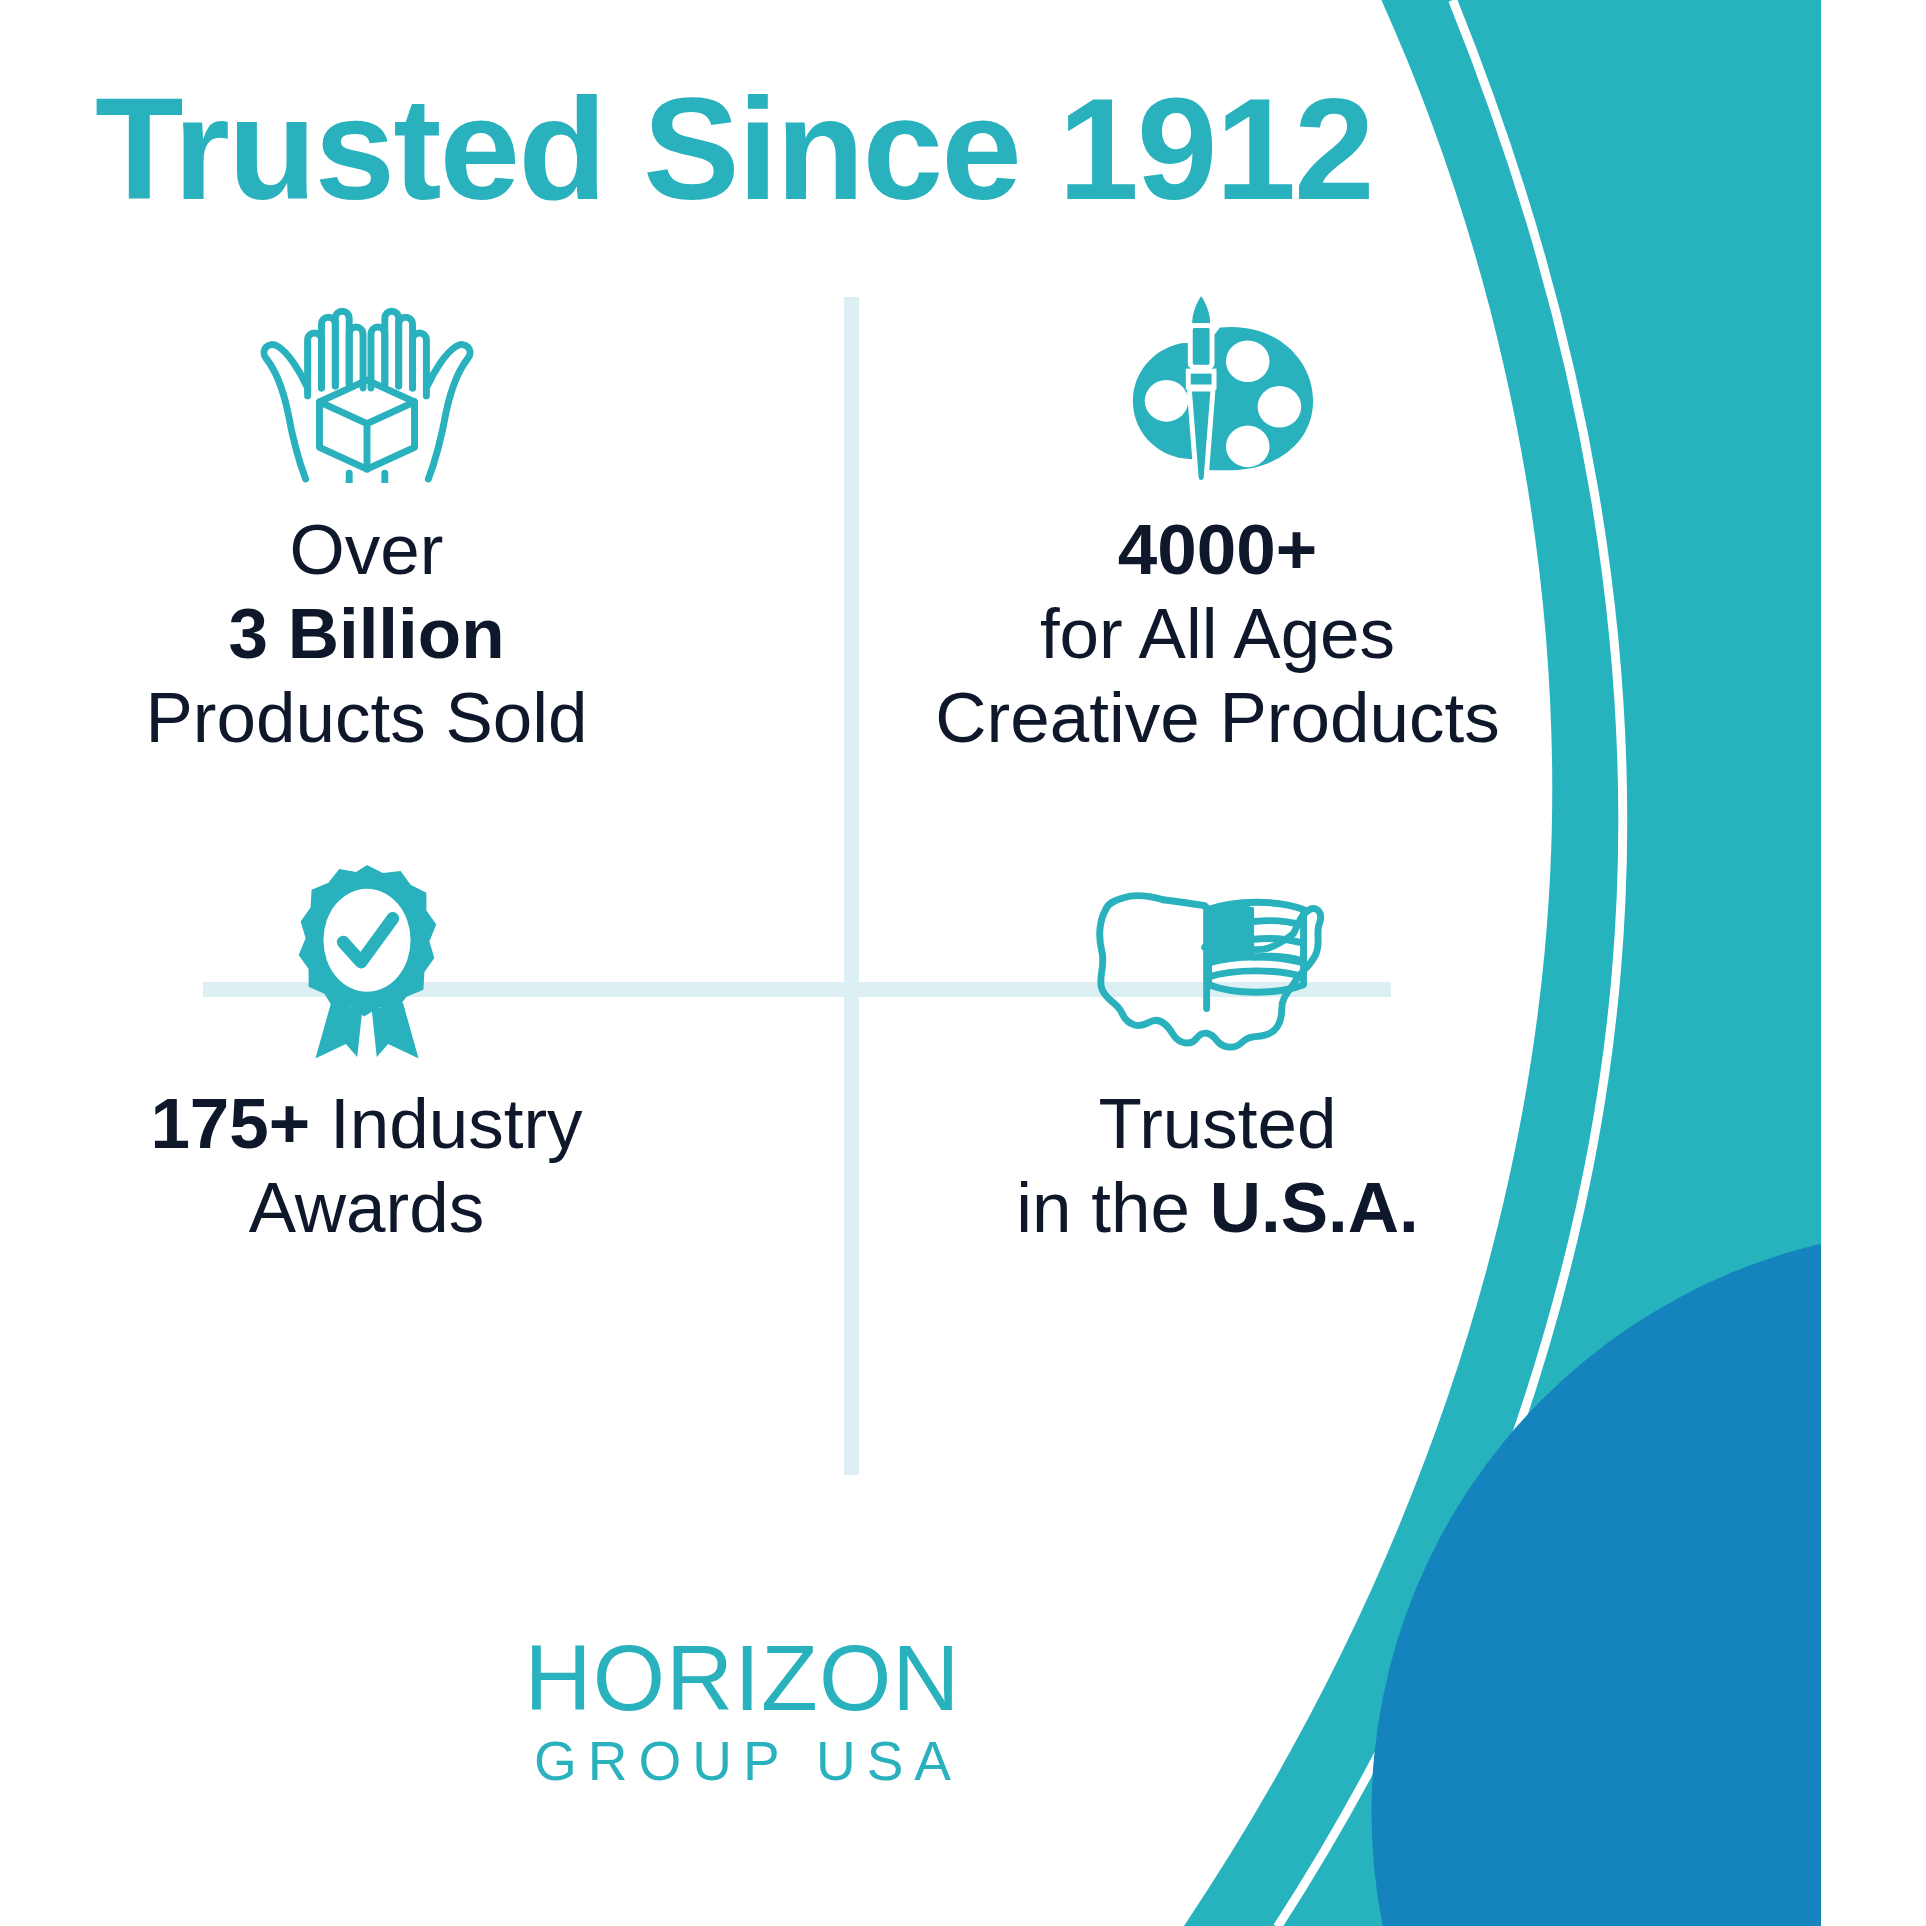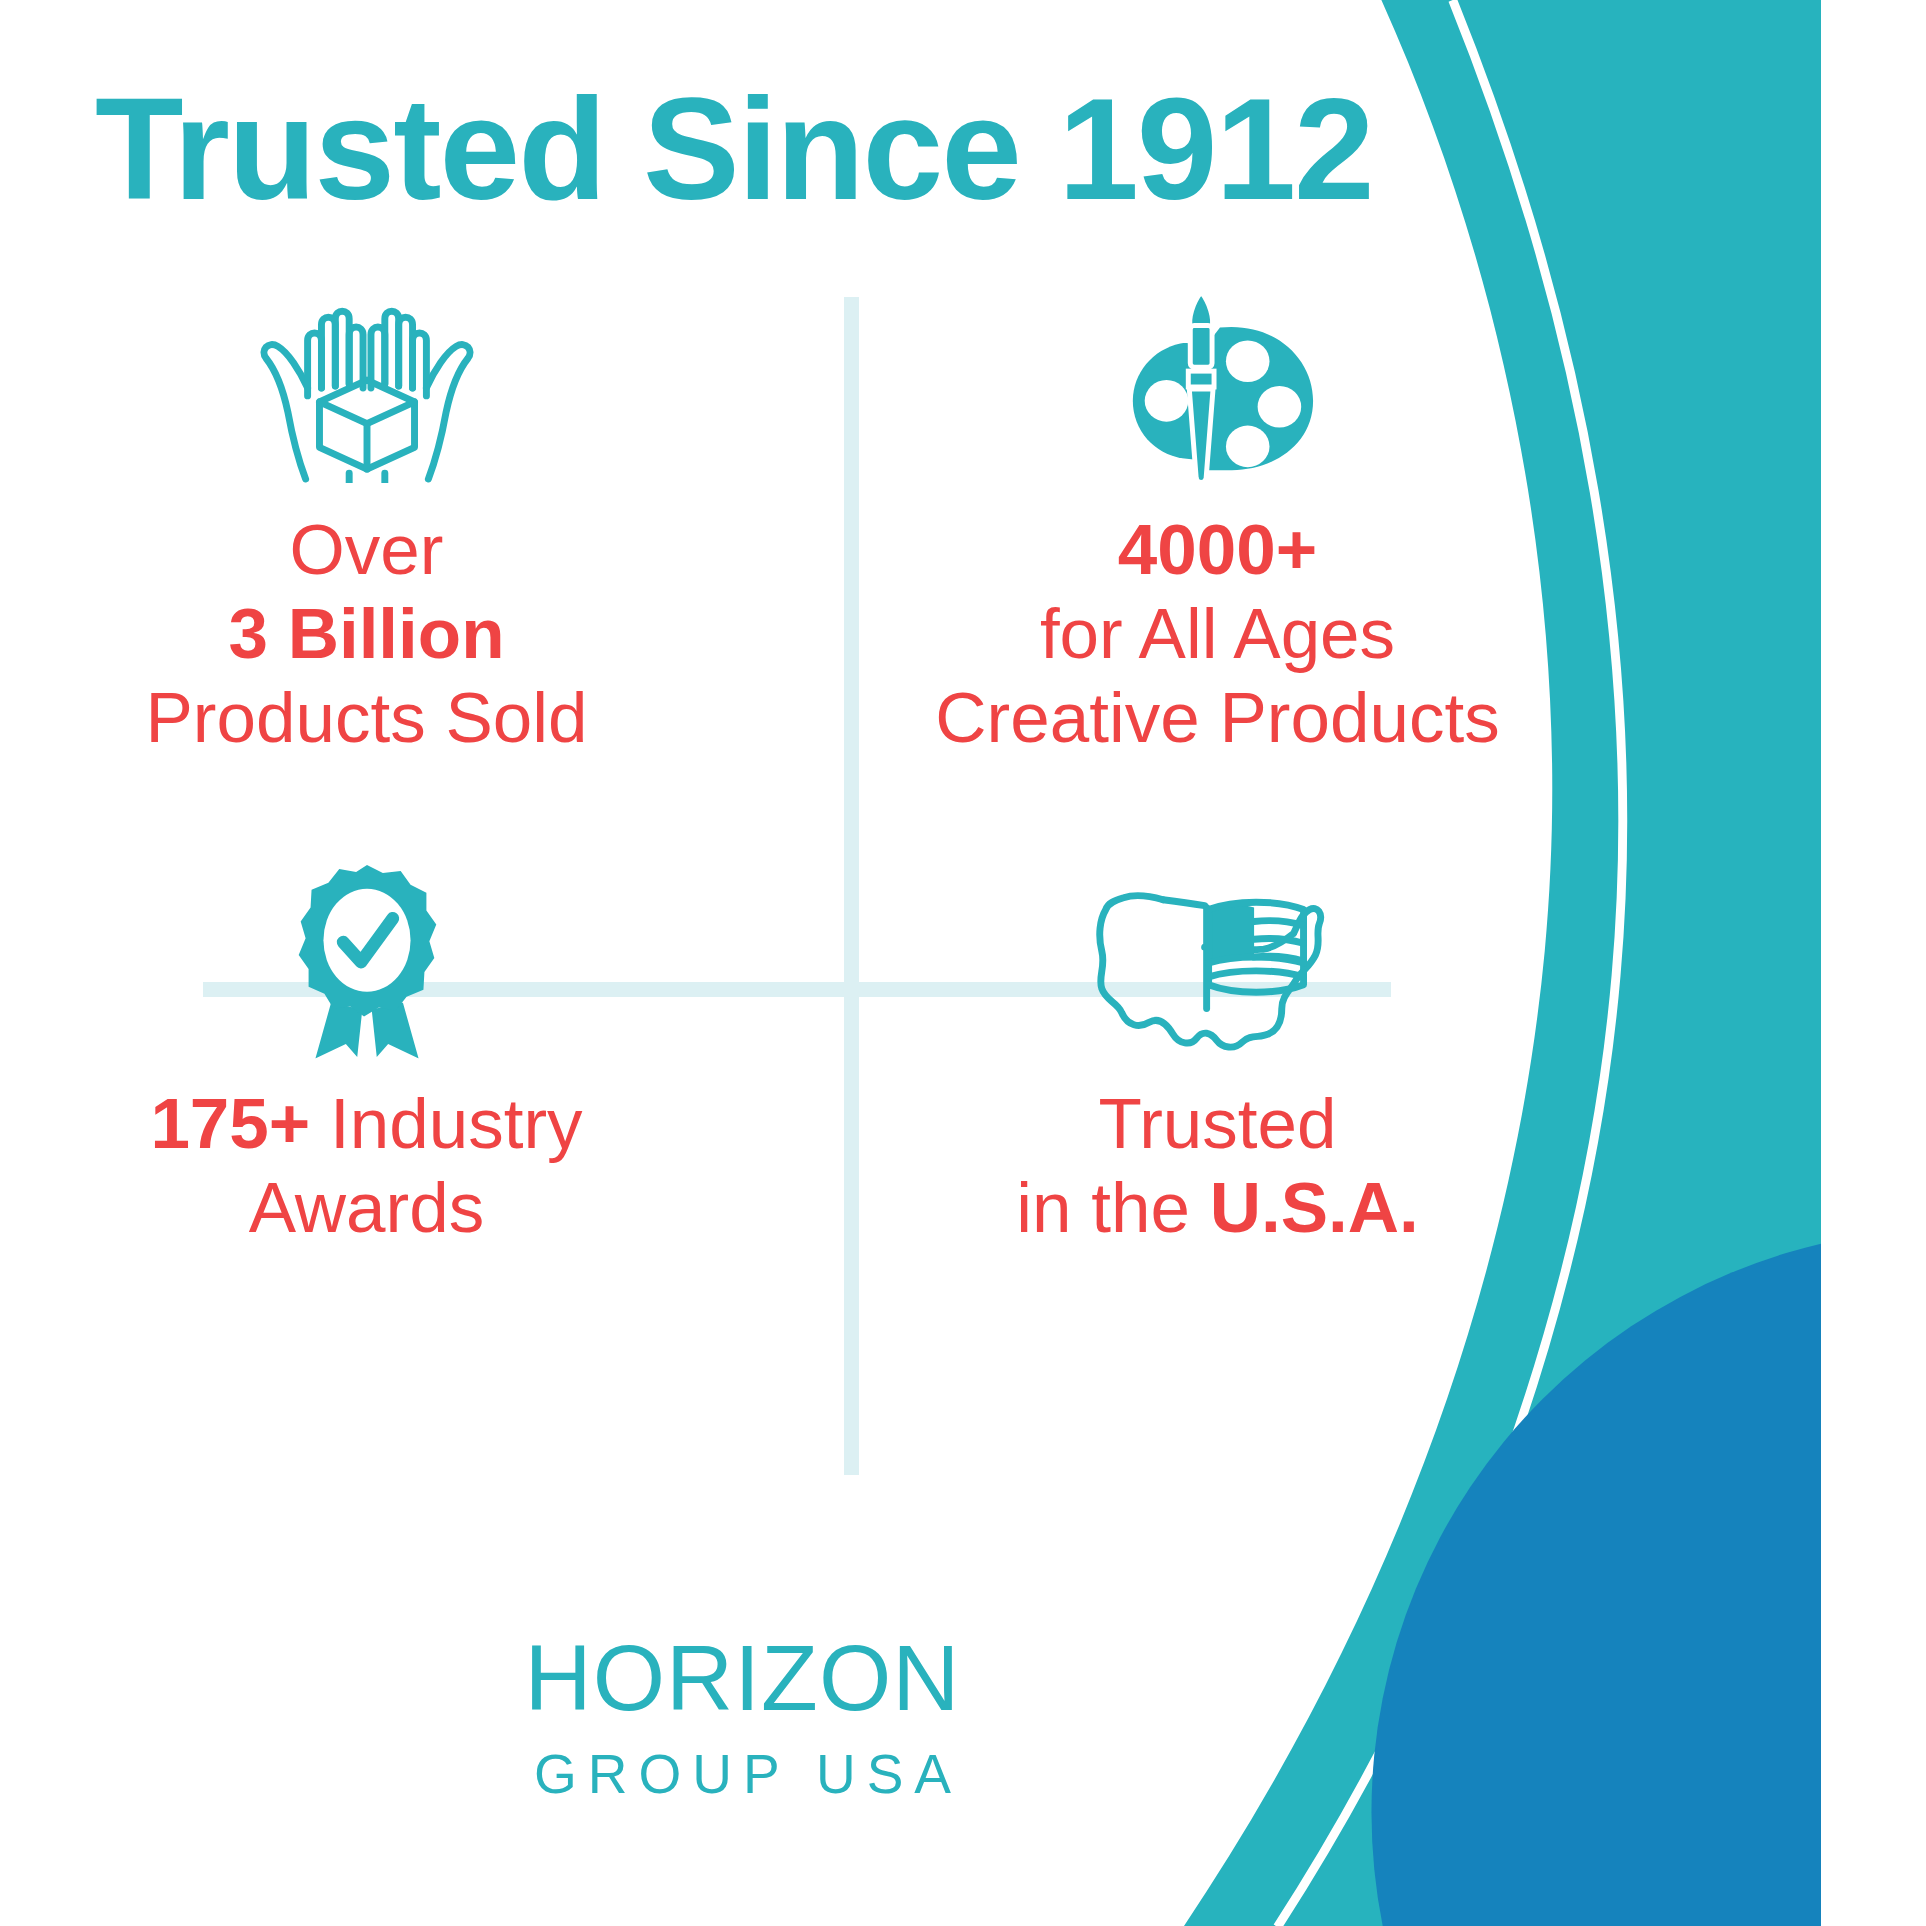--- a/index.html
+++ b/index.html
@@ -80,21 +80,21 @@
     height: 213px;
     display: flex;
     align-items: center;
     justify-content: center;
   }
   .icon-box.small { height: 203px; }
 
   .stat-text {
     font-size: 71px;
     line-height: 1.18;
-    color: #ef4444;
+    color: #0f172a;
     font-weight: normal;
     margin-top: 18px;
   }
   .stat-text .b { font-weight: bold; }
 
   
   #logo {
     position: absolute;
     left: 0;
     top: 1632px;
@@ -107,21 +107,21 @@
     color: #29b2bd;
     letter-spacing: 1px;
     line-height: 1;
   }
   #logo-sub {
     font-size: 55px;
     font-weight: normal;
     color: #29b2bd;
     letter-spacing: 11px;
     line-height: 1.25;
-    margin-top: 15px;
+    margin-top: 2px;
     padding-left: 11px;
   }
 </style>
 </head>
 <body>
 
 <div id="canvas">
 
   <svg id="bg-swoosh" viewBox="0 0 1946 1946">
 

